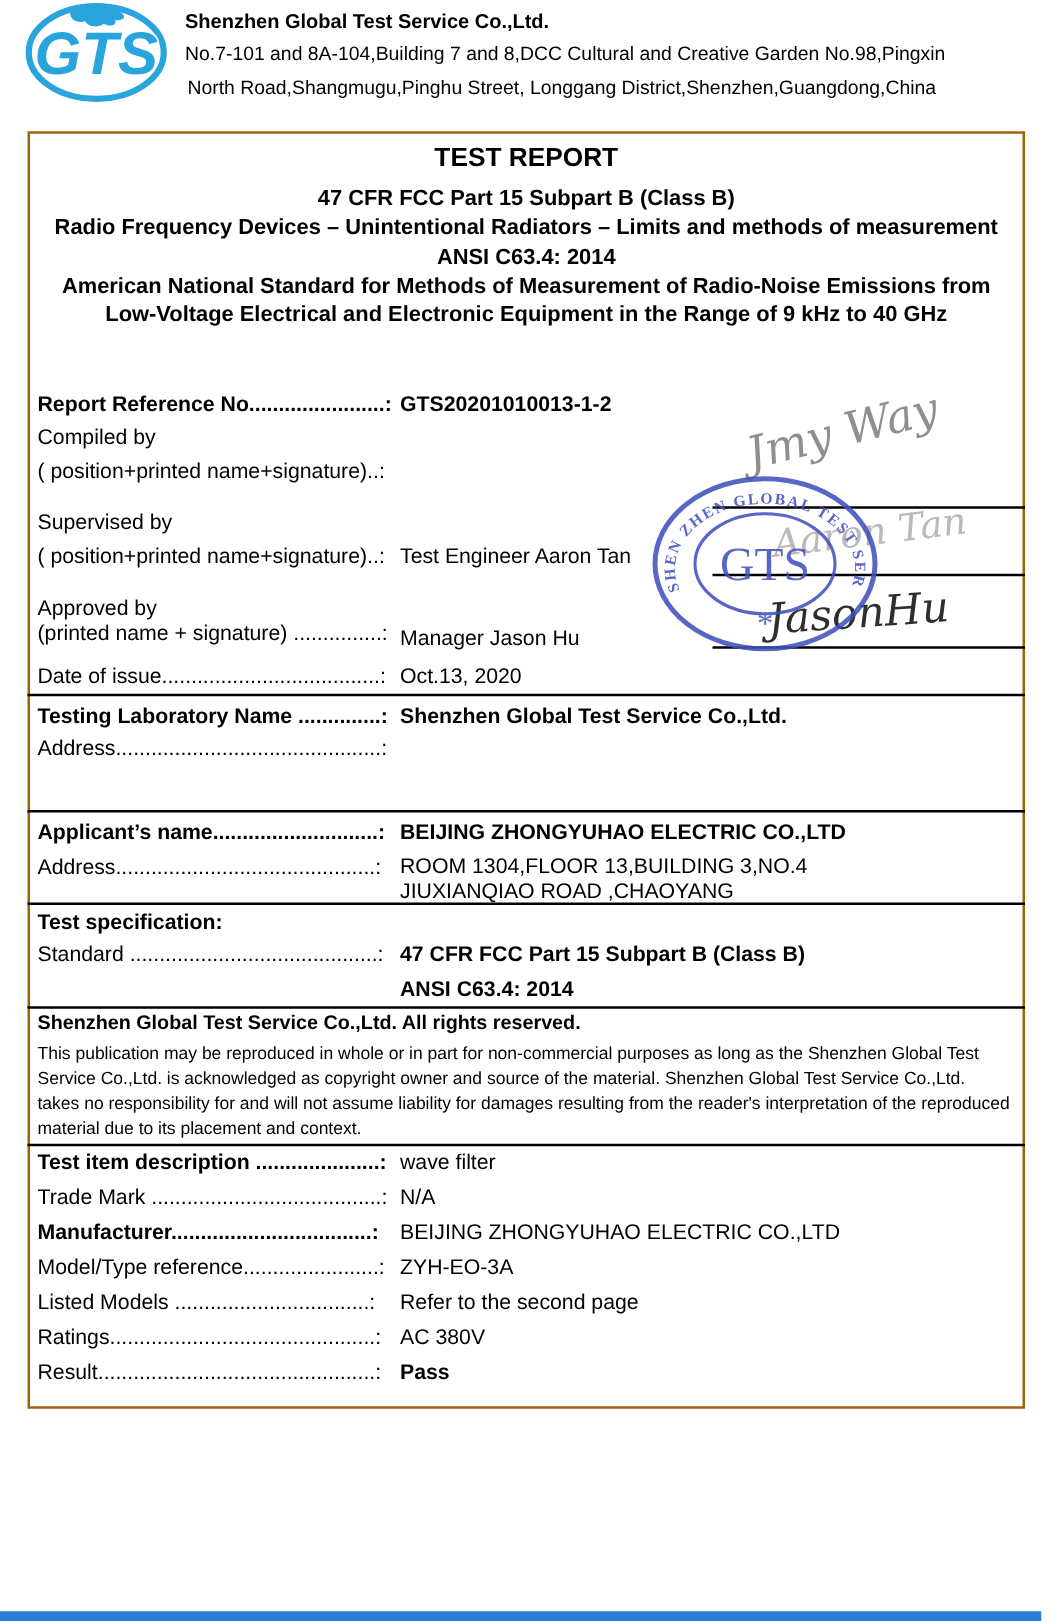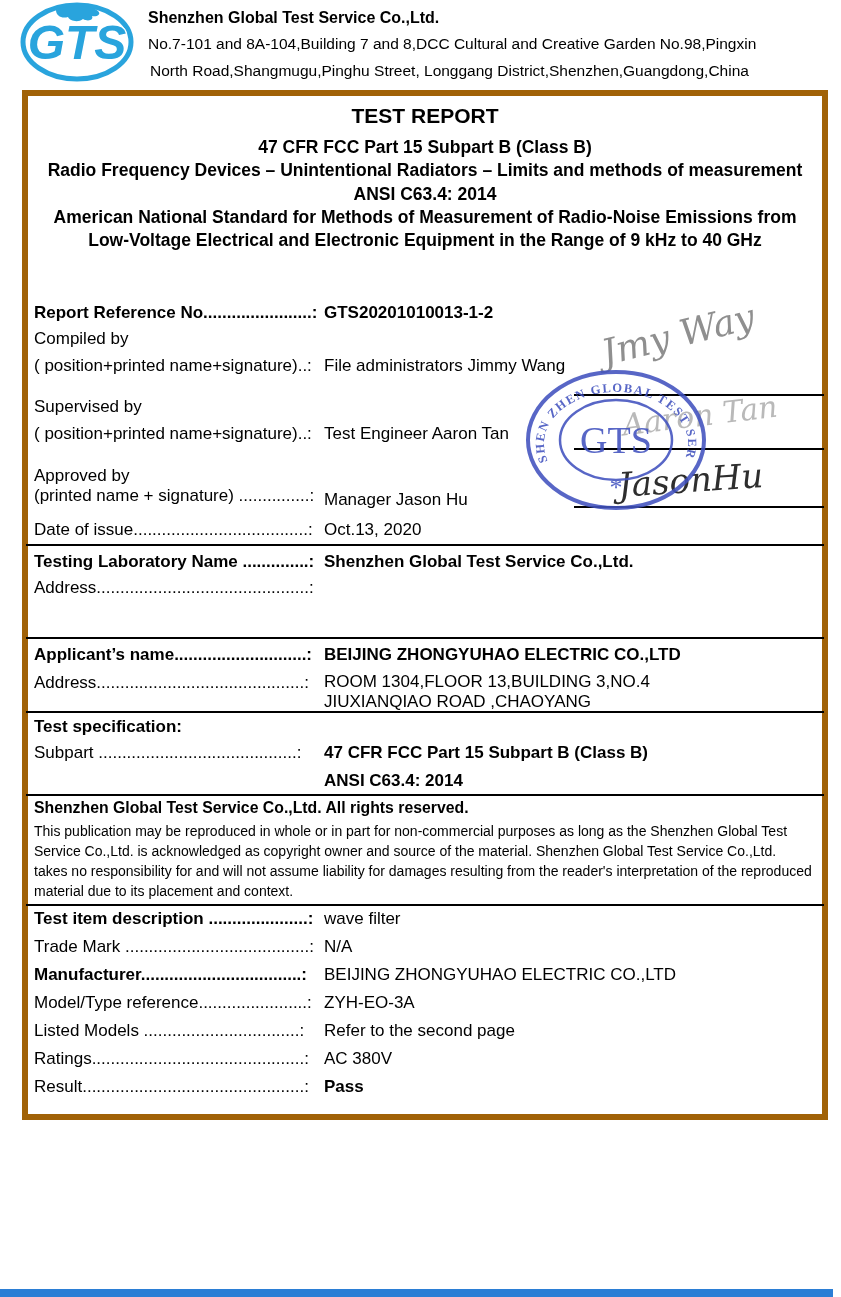--- a/index.html
+++ b/index.html
@@ -6,21 +6,21 @@
   .page{position:relative;width:841px;height:1297px;background:#fff;overflow:hidden;
         font-family:"Liberation Sans",sans-serif;color:#000;padding-left:41px;}
 
   
   .logo{position:absolute;left:18px;top:2px;width:118px;height:82px;}
   .hdr-company{position:absolute;left:148px;top:9px;font-size:16px;font-weight:bold;}
   .hdr-addr1{position:absolute;left:148px;top:35px;font-size:15.5px;}
   .hdr-addr2{position:absolute;left:150px;top:62px;font-size:15.5px;}
 
   
-  .tbl{position:absolute;left:22px;top:90px;width:794px;height:1018px;border:6px solid #a16207;}
+  .tbl{position:absolute;left:22px;top:105px;width:794px;height:1018px;border:2px solid #a16207;}
 
   .title{position:absolute;top:8px;left:0;width:100%;text-align:center;
          font-weight:bold;font-size:21px;}
   .subtitles{position:absolute;top:40px;left:6px;width:782px;text-align:center;
              font-weight:bold;font-size:17.5px;line-height:23.3px;}
 
   .lbl,.val{position:absolute;font-size:17px;line-height:21px;white-space:nowrap;}
   .lbl{left:6px;}
   .val{left:296px;}
   .b{font-weight:bold;}
@@ -66,21 +66,20 @@
       <div>Radio Frequency Devices – Unintentional Radiators – Limits and methods of measurement</div>
       <div>ANSI C63.4: 2014</div>
       <div>American National Standard for Methods of Measurement of Radio-Noise Emissions from Low-Voltage Electrical and Electronic Equipment in the Range of 9 kHz to 40 GHz</div>
     </div>
 
     <div class="lbl b" style="top:206px">Report Reference No.......................:</div>
     <div class="val b" style="top:206px">GTS20201010013-1-2</div>
 
     <div class="lbl" style="top:232px">Compiled by</div>
     <div class="lbl" style="top:259px">( position+printed name+signature)..:</div>
-    <div class="val" style="top:259px">File administrators Jimmy Wang</div>
 
     <div class="lbl" style="top:300px">Supervised by</div>
     <div class="lbl" style="top:327px">( position+printed name+signature)..:</div>
     <div class="val" style="top:327px">Test Engineer  Aaron Tan</div>
 
     <div class="lbl" style="top:369px">Approved by</div>
     <div class="lbl" style="top:389px">(printed name + signature) ...............:</div>
     <div class="val" style="top:393px">Manager Jason Hu</div>
 
     <div class="lbl" style="top:423px">Date of issue.....................................:</div>
@@ -114,21 +113,21 @@
     <div class="hline" style="top:541px"></div>
 
     <div class="lbl b" style="top:548px">Applicant’s name............................:</div>
     <div class="val b" style="top:548px">BEIJING ZHONGYUHAO ELECTRIC CO.,LTD</div>
     <div class="lbl" style="top:576px">Address............................................:</div>
     <div class="val wrap w370" style="top:576px">ROOM 1304,FLOOR 13,BUILDING 3,NO.4 JIUXIANQIAO ROAD ,CHAOYANG</div>
 
     <div class="hline" style="top:615px"></div>
 
     <div class="lbl b" style="top:620px">Test specification:</div>
-    <div class="lbl" style="top:646px">Subpart ..........................................:</div>
+    <div class="lbl" style="top:646px">Standard ..........................................:</div>
     <div class="val b" style="top:646px">47 CFR FCC Part 15 Subpart B (Class B)</div>
     <div class="val b" style="top:674px">ANSI C63.4: 2014</div>
 
     <div class="hline" style="top:698px"></div>
 
     <div class="para-head" style="top:703px">Shenzhen Global Test Service Co.,Ltd. All rights reserved.</div>
     <div class="para" style="top:725px">This publication may be reproduced in whole or in part for non-commercial purposes as long as the Shenzhen Global Test Service Co.,Ltd. is acknowledged as copyright owner and source of the material. Shenzhen Global Test Service Co.,Ltd. takes no responsibility for and will not assume liability for damages resulting from the reader's interpretation of the reproduced material due to its placement and context.</div>
 
     <div class="hline" style="top:808px"></div>
 

